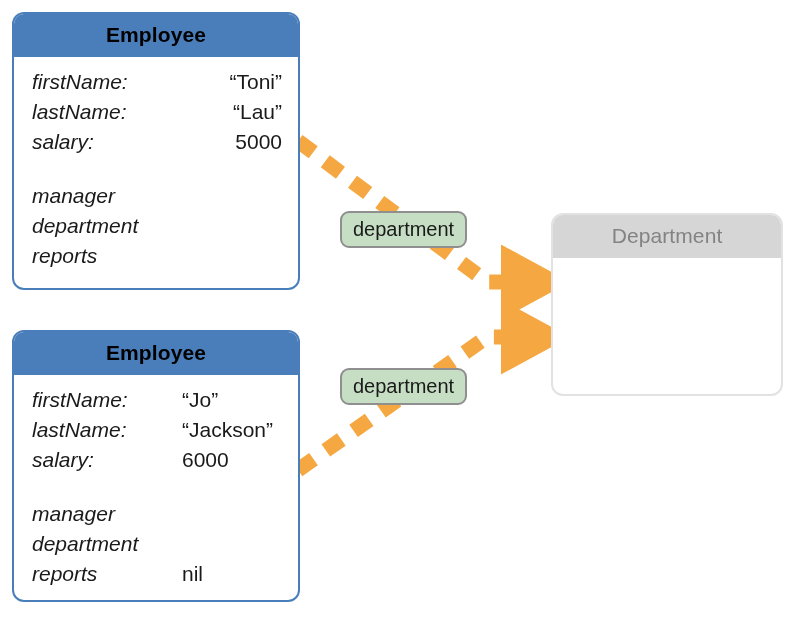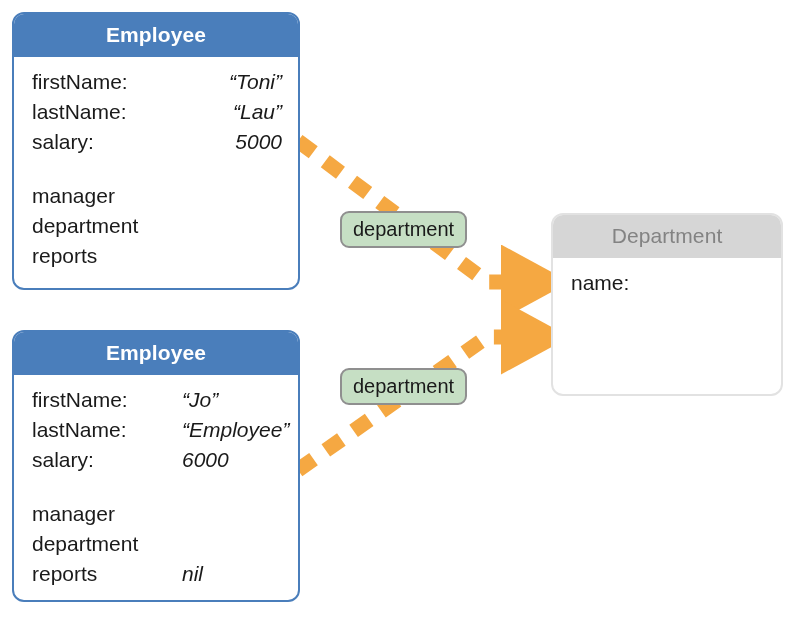--- a/index.html
+++ b/index.html
@@ -39,21 +39,21 @@
     width: 100%;
     text-align: center;
     font-weight: bold;
     font-size: 21px;
     line-height: 30px;
     padding: 6px 0 7px 0;
     letter-spacing: 0.1px;
   }
   .employee .obj-header {
     background: #4a7ebb;
-    color: #ffffff;
+    color: #000000;
   }
   .department .obj-header {
     background: #d6d6d6;
     color: #838383;
     font-weight: normal;
   }
 
   .obj-body {
     position: relative;
     padding: 10px 0 0 0;
@@ -64,30 +64,30 @@
     align-items: baseline;
     font-size: 21px;
     line-height: 30px;
     color: #1a1a1a;
     padding: 0 16px 0 18px;
     white-space: pre;
   }
   .slot-row.spacer {
     height: 24px;
   }
-  .slot-name { flex: 0 0 auto; }
+  .slot-name { flex: 0 0 auto; font-style: italic; }
   .slot-value { white-space: pre; }
 
   
   .align-right .slot-name { flex: 1 1 auto; }
-  .align-right .slot-value { text-align: left; font-style: italic; }
+  .align-right .slot-value { text-align: left; }
 
   
   .align-left .slot-name { width: 150px; flex: 0 0 150px; }
-  .align-left .slot-value { text-align: right; font-style: italic; }
+  .align-left .slot-value { text-align: right; }
 
   
   #arrows {
     position: absolute;
     left: 0;
     top: 0;
     width: 796px;
     height: 618px;
     pointer-events: none;
   }
@@ -160,21 +160,21 @@
 
   <div class="obj-box employee" id="box-employee-jo" style="left:12px; top:330px; width:288px; height:272px;">
     <div class="obj-header">Employee</div>
     <div class="obj-body align-left">
       <div class="slot-row">
         <span class="slot-name">firstName:</span>
         <span class="slot-value">“Jo”</span>
       </div>
       <div class="slot-row">
         <span class="slot-name">lastName:</span>
-        <span class="slot-value">“Employee”</span>
+        <span class="slot-value">“Jackson”</span>
       </div>
       <div class="slot-row">
         <span class="slot-name">salary:</span>
         <span class="slot-value">6000</span>
       </div>
       <div class="slot-row spacer"></div>
       <div class="slot-row">
         <span class="slot-name">manager</span>
         <span class="slot-value"></span>
       </div>
@@ -185,24 +185,20 @@
       <div class="slot-row">
         <span class="slot-name">reports</span>
         <span class="slot-value">nil</span>
       </div>
     </div>
   </div>
 
   <div class="obj-box department" id="box-department" style="left:551px; top:213px; width:232px; height:183px;">
     <div class="obj-header">Department</div>
     <div class="obj-body align-left">
-      <div class="slot-row">
-        <span class="slot-name">name:</span>
-        <span class="slot-value"></span>
-      </div>
       <div class="slot-row spacer"></div>
     </div>
   </div>
 
   <div class="rel-label" style="left:340px; top:211px;">department</div>
 
   <div class="rel-label" style="left:340px; top:368px;">department</div>
 
 </div>
 

